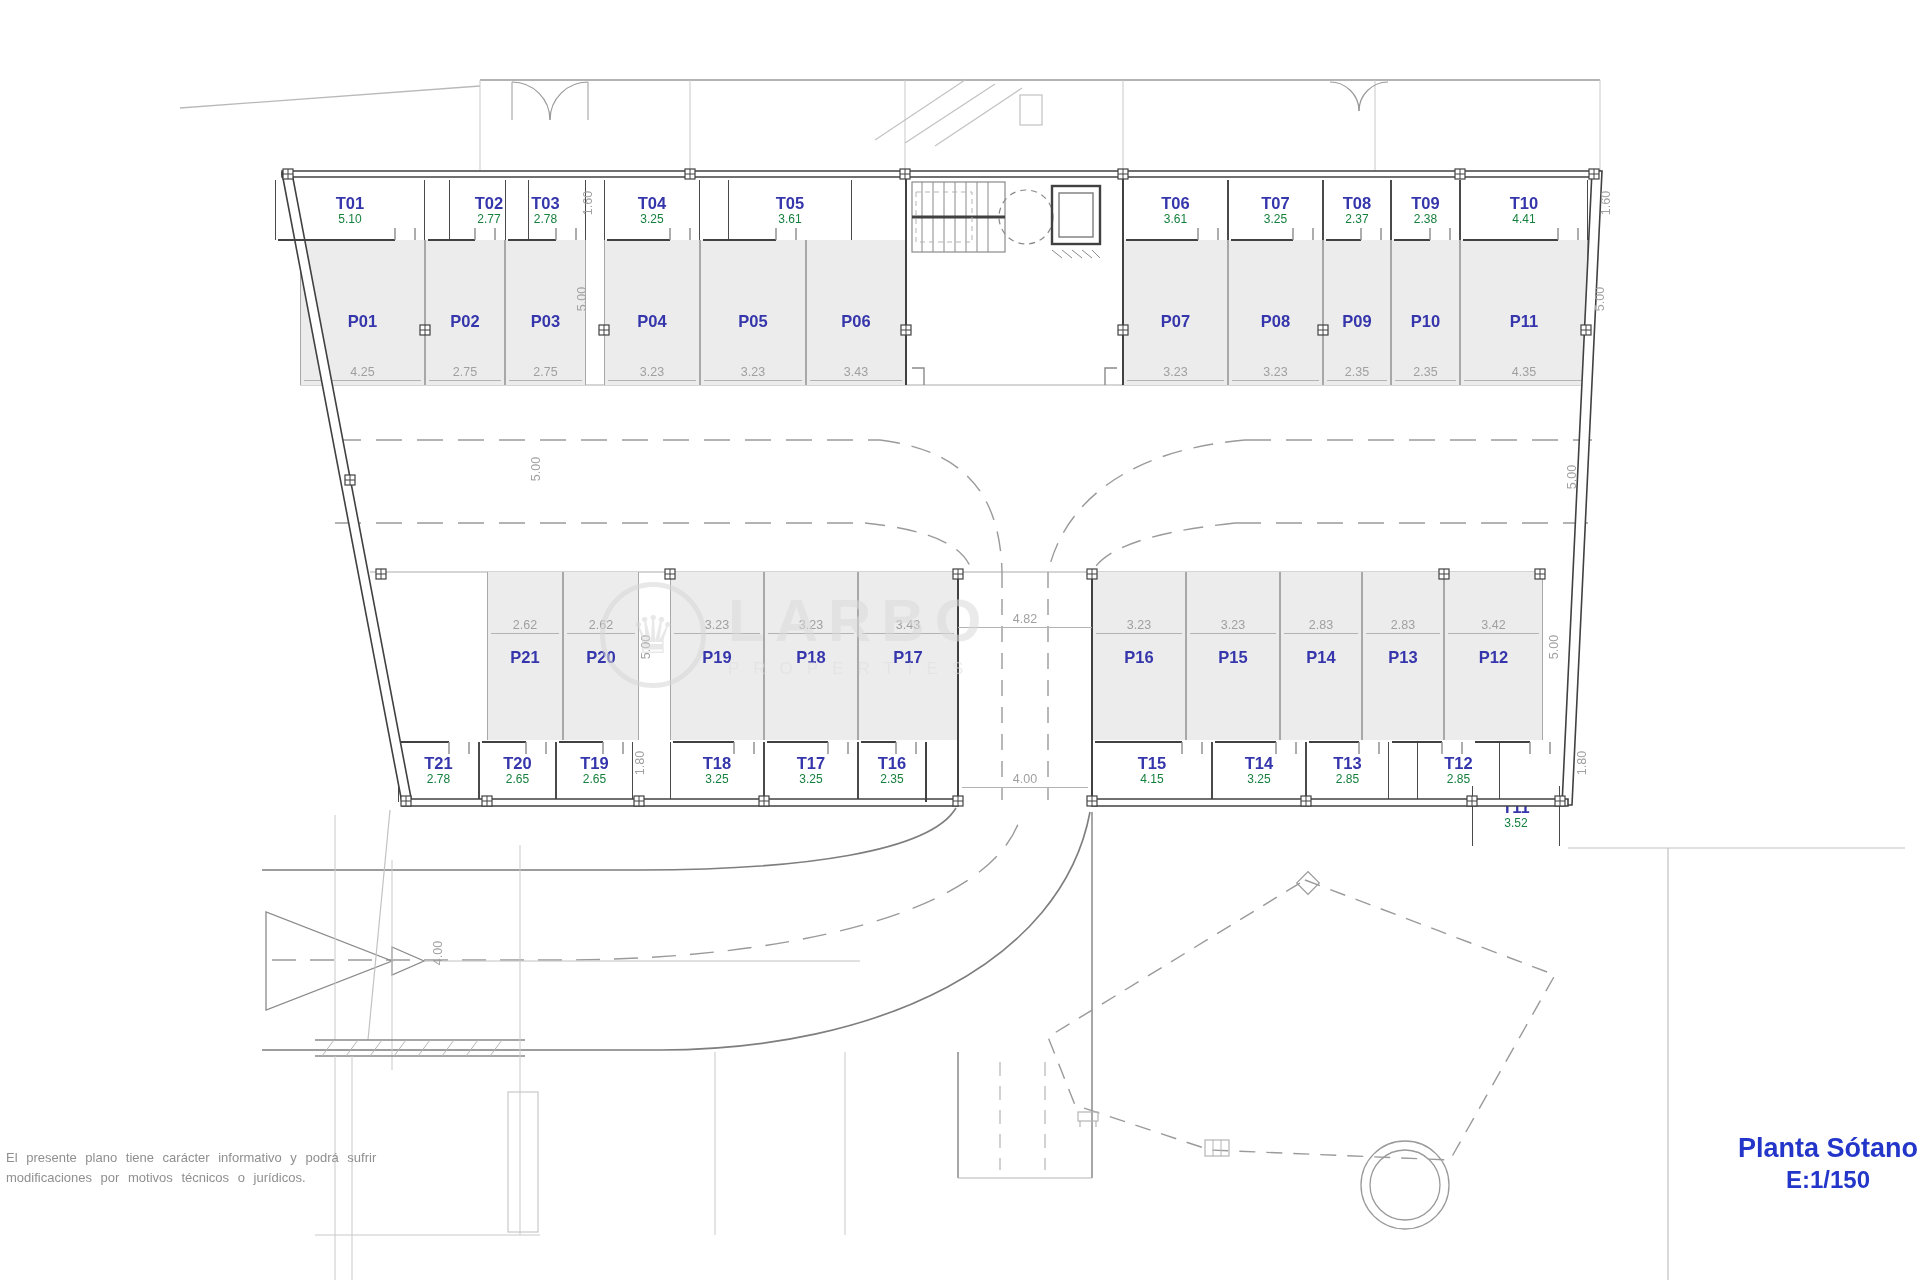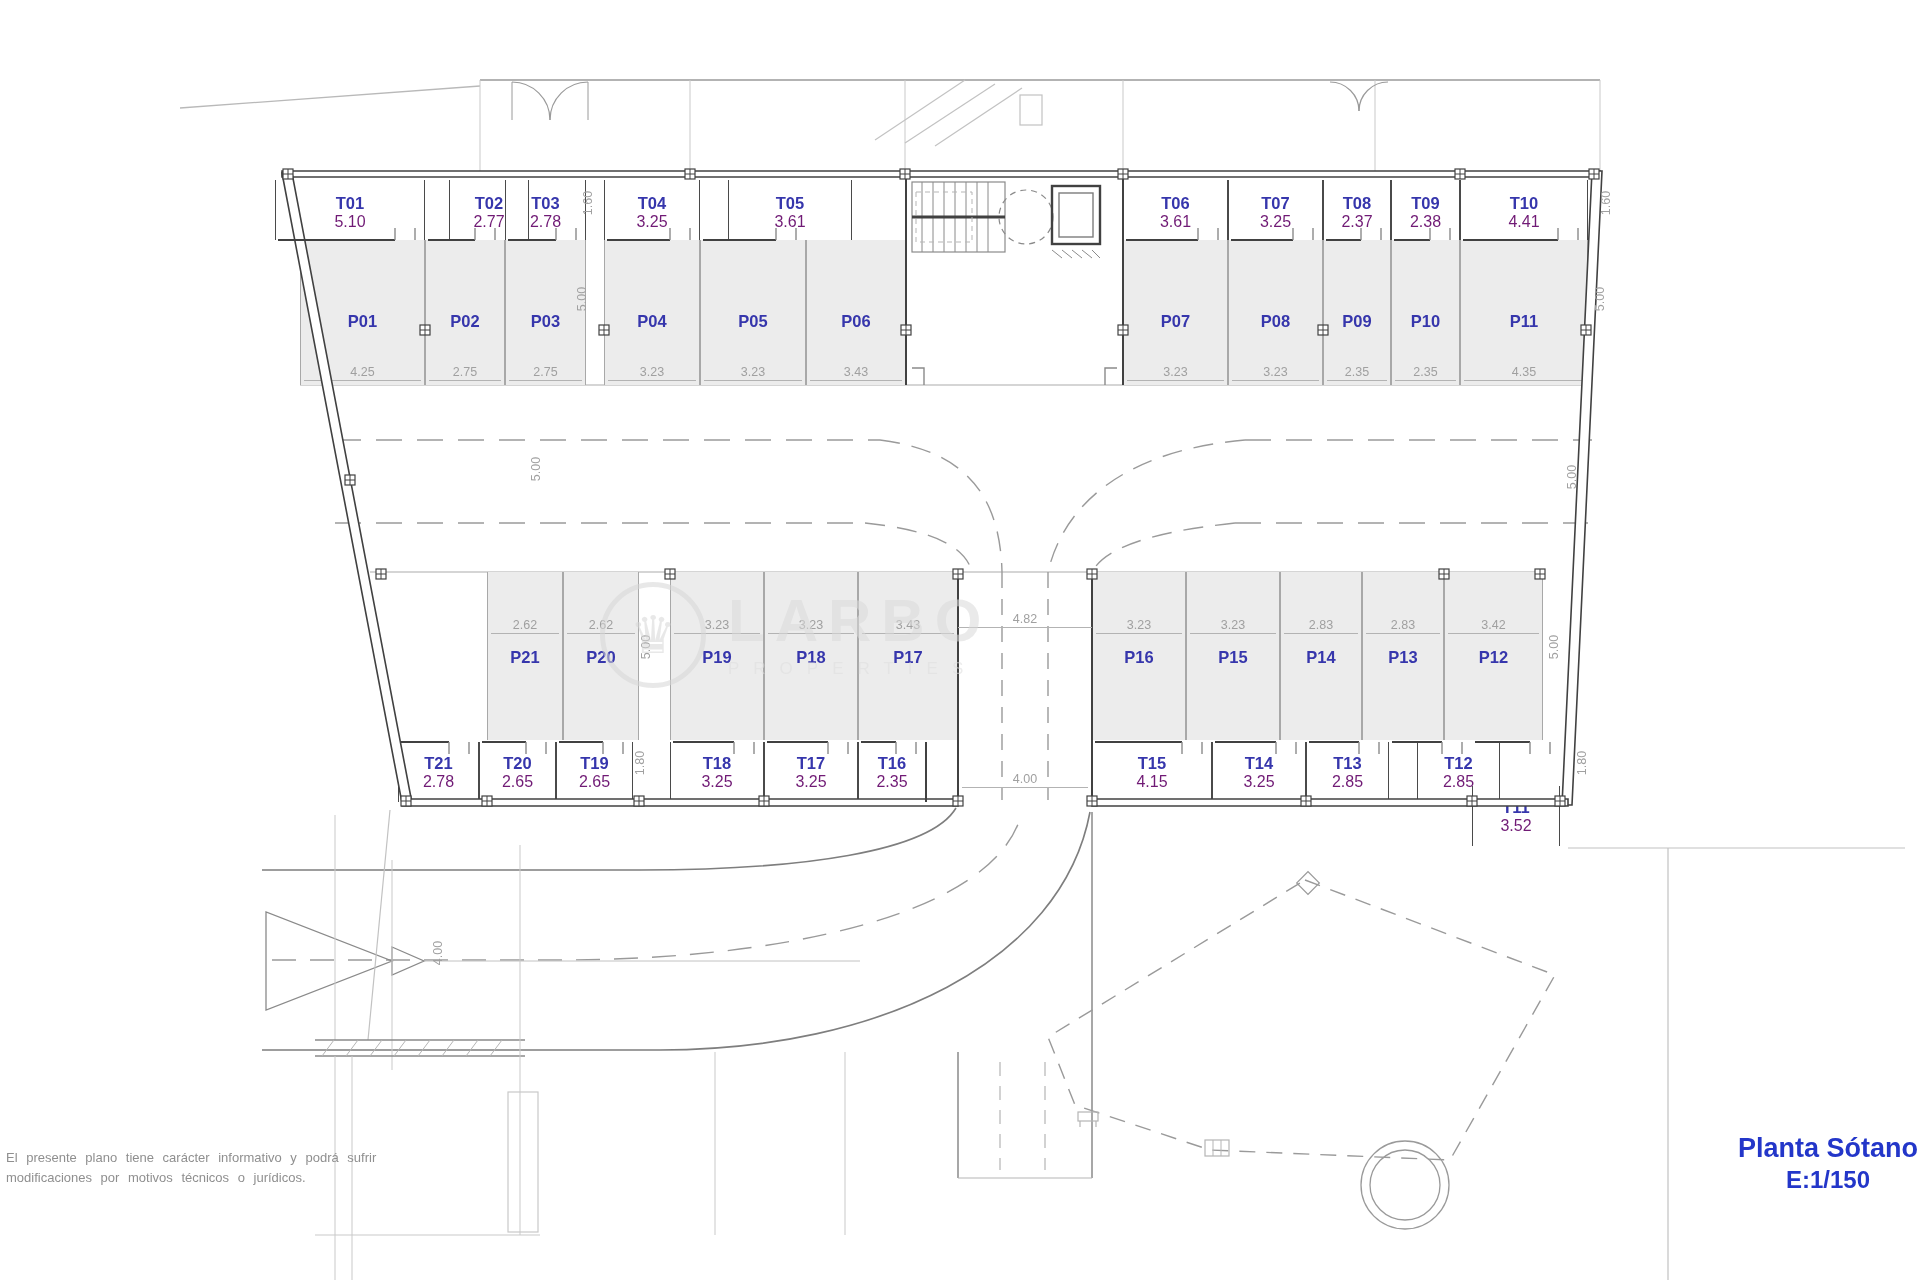--- a/index.html
+++ b/index.html
@@ -1,21 +1,21 @@
 <!DOCTYPE html>
 <html><head>
 <meta charset="utf-8">
 <style>
   html,body{margin:0;padding:0;background:#ffffff;}
   #plan{position:relative;width:1920px;height:1280px;background:#ffffff;overflow:hidden;
         font-family:"Liberation Sans", sans-serif;}
   svg.layer{position:absolute;left:0;top:0;}
   .cell{position:absolute;box-sizing:border-box;text-align:center;}
   .cell .cid{color:#3636ac;font-weight:bold;font-size:16.5px;line-height:1.15;}
-  .cell .cdim{color:#701a75;font-size:16px;line-height:1.1;}
+  .cell .cdim{color:#15803d;font-size:12px;line-height:1.1;}
   .st{border-left:1.5px solid #4a4a4a;border-right:1.5px solid #4a4a4a;padding-top:14px;}
   .pk{background:#ececec;border-left:1px solid #a8a8a8;border-right:1px solid #a8a8a8;}
   .pk .cid{position:absolute;left:0;right:0;}
   .tp .cid{top:72px;}
   .dimstrip{position:absolute;left:3px;right:3px;border-bottom:1px solid #b3b3b3;
             color:#a0a0a0;font-size:12.5px;padding-bottom:1px;}
   .tp .dimstrip{bottom:4px;}
   .bp .dimstrip{top:46px;}
   .bp .cid{top:76px;}
   .bs{padding-top:12px;}

